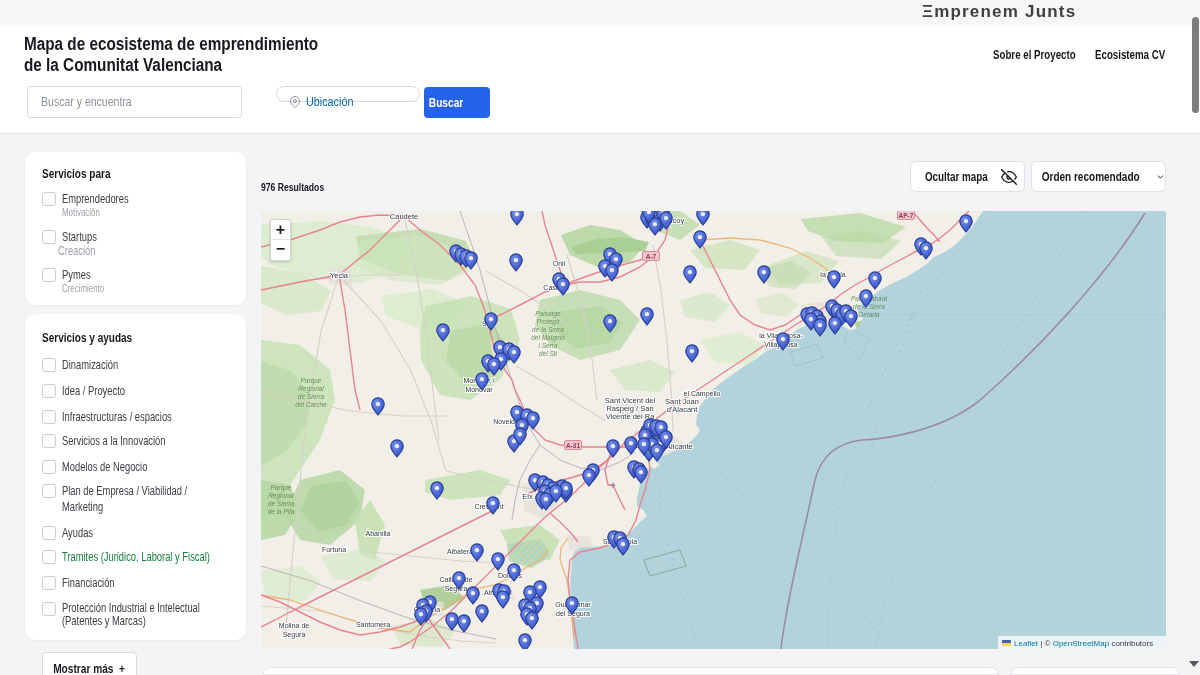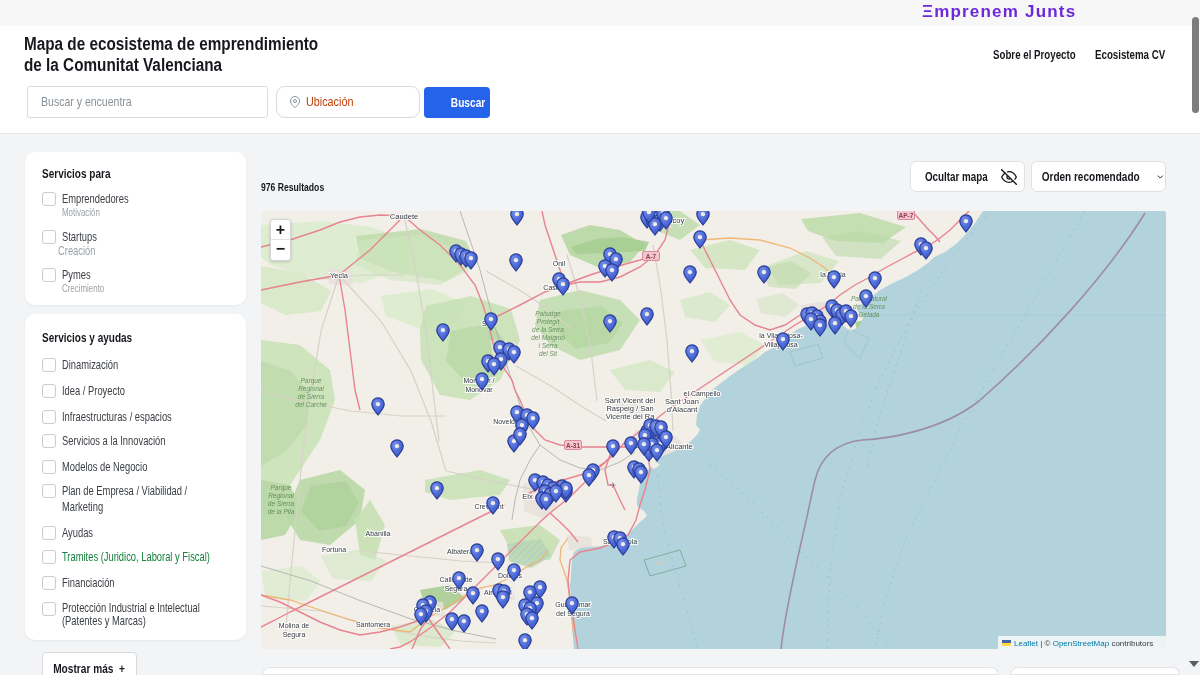--- a/index.html
+++ b/index.html
@@ -2,31 +2,31 @@
 <html><head><meta charset="utf-8"><title>Mapa de ecosistema</title>
 <style>
 *{margin:0;padding:0;box-sizing:border-box}
 html,body{overflow:hidden}
 ::-webkit-scrollbar{display:none}
 body{width:1200px;height:675px;font-family:"Liberation Sans",sans-serif;background:#f3f4f6;position:relative}
 .abs{position:absolute}
 </style></head>
 <body>
 <div class="abs" style="left:0;top:0;width:1200px;height:26px;background:#f7f7f8"></div>
-<div class="abs" style="left:922px;top:2px;width:260px;height:24px;font-size:17px;font-weight:700;color:#6d28d9;letter-spacing:1.2px;white-space:nowrap">Ξmprenem Junts</div>
+<div class="abs" style="left:922px;top:2px;width:260px;height:24px;font-size:17px;font-weight:700;color:#404040;letter-spacing:1.2px;white-space:nowrap">Ξmprenem Junts</div>
 <div class="abs" style="left:0;top:26px;width:1200px;height:107px;background:#ffffff"></div>
 <div class="abs" style="left:24px;top:34px;font-size:18px;line-height:20.5px;font-weight:700;color:#16181d;white-space:nowrap"><span style="display:inline-block;transform:scaleX(0.85);transform-origin:left center;white-space:nowrap">Mapa de ecosistema de emprendimiento<br>de la Comunitat Valenciana</span></div>
 <div class="abs" style="left:993px;top:48px;font-size:12px;font-weight:700;color:#16181d;white-space:nowrap"><span style="display:inline-block;transform:scaleX(0.81);transform-origin:left center;white-space:nowrap">Sobre el Proyecto</span></div>
 <div class="abs" style="left:1095px;top:48px;font-size:12px;font-weight:700;color:#16181d;white-space:nowrap"><span style="display:inline-block;transform:scaleX(0.81);transform-origin:left center;white-space:nowrap">Ecosistema CV</span></div>
-<div class="abs" style="left:27px;top:86px;width:241px;height:32px;background:#fff;border:1px solid #d8dade;border-radius:3px;font-size:13px;color:#8a9199;line-height:30px;padding-left:13px;white-space:nowrap"><span style="display:inline-block;transform:scaleX(0.81);transform-origin:left center;white-space:nowrap">Buscar y encuentra</span></div>
-<div class="abs" style="left:276px;top:86px;width:144px;height:32px;background:#fff;border:1px solid #d8dade;border-radius:9px;font-size:13px;color:#c2410c;line-height:30px;padding-left:12px;white-space:nowrap"><svg width="12" height="12" viewBox="0 0 24 24" fill="none" stroke="#8a9199" stroke-width="2" style="vertical-align:-2px;margin-right:5px">
+<div class="abs" style="left:27px;top:86px;width:215px;height:32px;background:#fff;border:1px solid #d8dade;border-radius:3px;font-size:13px;color:#8a9199;line-height:30px;padding-left:13px;white-space:nowrap"><span style="display:inline-block;transform:scaleX(0.81);transform-origin:left center;white-space:nowrap">Buscar y encuentra</span></div>
+<div class="abs" style="left:276px;top:86px;width:144px;height:16px;background:#fff;border:1px solid #d8dade;border-radius:9px;font-size:13px;color:#0369a1;line-height:30px;padding-left:12px;white-space:nowrap"><svg width="12" height="12" viewBox="0 0 24 24" fill="none" stroke="#8a9199" stroke-width="2" style="vertical-align:-2px;margin-right:5px">
       <path d="M21 10c0 7-9 13-9 13s-9-6-9-13a9 9 0 0 1 18 0z"></path>
       <circle cx="12" cy="10" r="3"></circle>
     </svg><span style="display:inline-block;transform:scaleX(0.83);transform-origin:left center;white-space:nowrap">Ubicación</span></div>
-<div class="abs" style="left:424px;top:87px;width:66px;height:31px;background:#2563eb;border-radius:4px;font-size:13px;font-weight:700;color:#fff;text-align:right;line-height:31px;white-space:nowrap"><span style="display:inline-block;transform:scaleX(0.78);transform-origin:center center;white-space:nowrap">Buscar</span></div>
+<div class="abs" style="left:424px;top:87px;width:66px;height:31px;background:#2563eb;border-radius:4px;font-size:13px;font-weight:700;color:#fff;text-align:left;line-height:31px;white-space:nowrap"><span style="display:inline-block;transform:scaleX(0.78);transform-origin:center center;white-space:nowrap">Buscar</span></div>
 <div class="abs" style="left:0;top:133px;width:1200px;height:1px;background:#e3e4e7"></div>
 <div class="abs" style="left:25px;top:152px;width:221px;height:153px;background:#fff;border-radius:10px;box-shadow:0 1px 3px rgba(0,0,0,.05)"></div>
 <div class="abs" style="left:42px;top:166px;font-size:13px;font-weight:700;color:#16181d;white-space:nowrap"><span style="display:inline-block;transform:scaleX(0.77);transform-origin:left center;white-space:nowrap">Servicios para</span></div>
 <div class="abs" style="left:42px;top:192px;width:14px;height:14px;border:1.5px solid #c9ccd1;border-radius:3px;background:#fff"></div>
 <div class="abs" style="left:62px;top:191px;font-size:13px;color:#3c4046;line-height:16px;white-space:nowrap"><span style="display:inline-block;transform:scaleX(0.72);transform-origin:left center;white-space:nowrap">Emprendedores</span></div>
 <div class="abs" style="left:62px;top:206px;font-size:11px;color:#9ba0a7;line-height:13px;white-space:nowrap"><span style="display:inline-block;transform:scaleX(0.72);transform-origin:left center;white-space:nowrap">Motivación</span></div>
 <div class="abs" style="left:42px;top:230px;width:14px;height:14px;border:1.5px solid #c9ccd1;border-radius:3px;background:#fff"></div>
 <div class="abs" style="left:62px;top:229px;font-size:13px;color:#3c4046;line-height:16px;white-space:nowrap"><span style="display:inline-block;transform:scaleX(0.72);transform-origin:left center;white-space:nowrap">Startups</span></div>
 <div class="abs" style="left:58px;top:244px;font-size:13px;color:#9ba0a7;line-height:13px;white-space:nowrap"><span style="display:inline-block;transform:scaleX(0.72);transform-origin:left center;white-space:nowrap">Creación</span></div>
 <div class="abs" style="left:42px;top:268px;width:14px;height:14px;border:1.5px solid #c9ccd1;border-radius:3px;background:#fff"></div>

